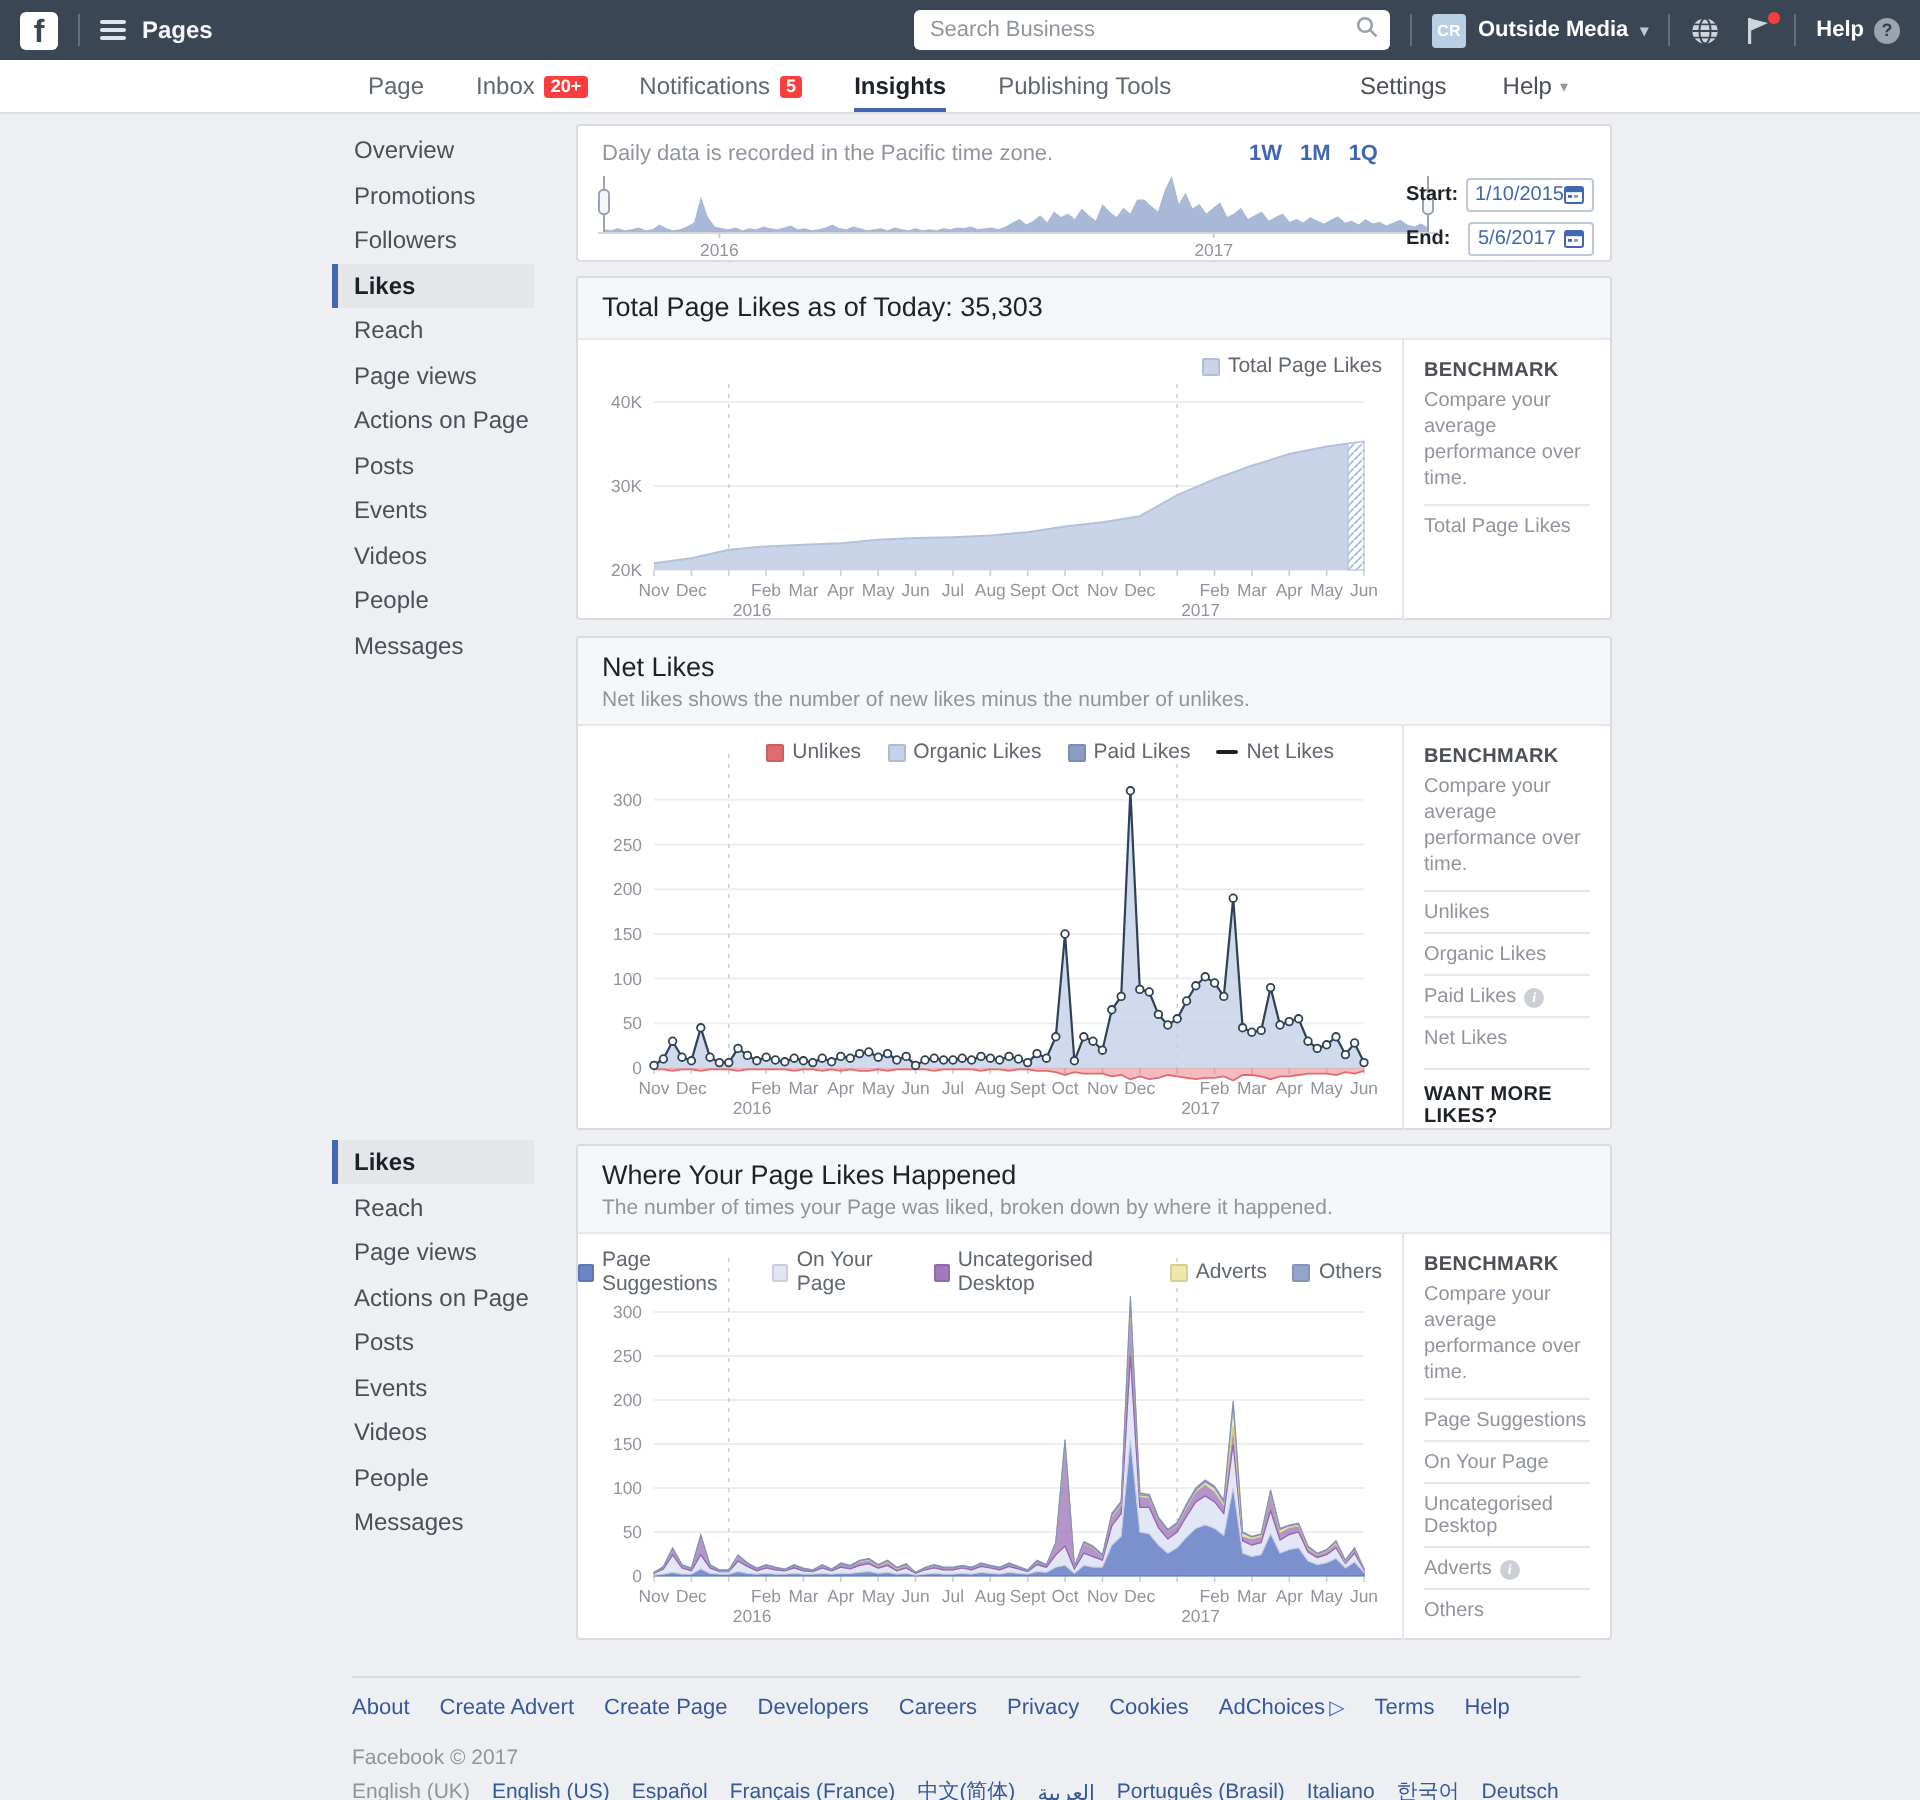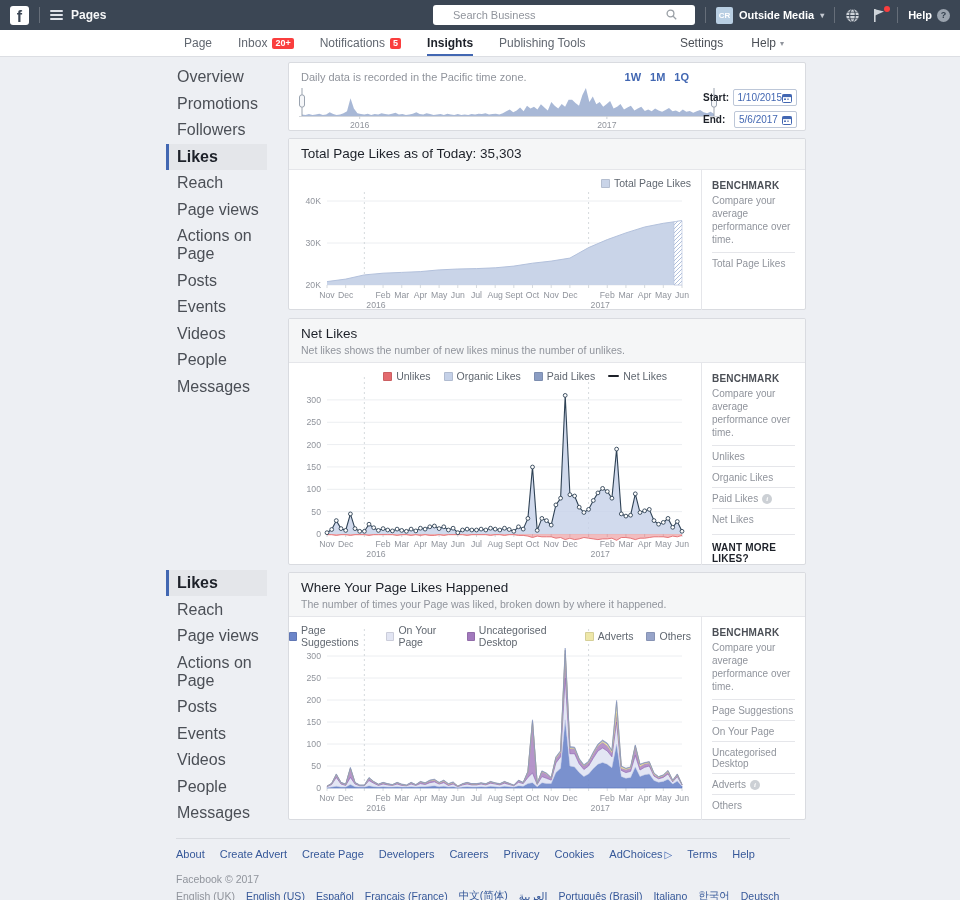--- a/index.html
+++ b/index.html
@@ -4,21 +4,21 @@
 <style>
   html,body{margin:0;padding:0;background:#e9ebee;}
   .screen{position:relative;width:960px;height:900px;background:#edeff3;font-family:"Liberation Sans",sans-serif;overflow:hidden;}
   
   .topbar{position:absolute;top:0;left:0;right:0;height:30px;background:#3b4654;display:flex;align-items:center;padding:0 10px;box-sizing:border-box;color:#fff;}
   .fb-logo{width:19px;height:19px;background:#fff;border-radius:3px;color:#3b4654;font-weight:bold;font-size:16px;line-height:21px;text-align:center;overflow:hidden;}
   .tb-div{width:1px;height:16px;background:rgba(255,255,255,.22);margin:0 10px;}
   .hamb{display:inline-block;cursor:pointer;}
   .hamb span{display:block;width:13px;height:2px;background:#dfe3ea;margin:2px 0;border-radius:1px;}
   .tb-app{font-size:12px;font-weight:bold;color:#f5f6f7;margin-left:8px;}
-  .searchbox{margin-left:auto;width:226px;height:20px;background:#fff;border-radius:3px;display:flex;align-items:center;padding:0 18px;}
+  .searchbox{margin-left:auto;width:226px;height:20px;background:#fff;border-radius:3px;display:flex;align-items:center;padding:0 6px;}
   .searchbox input{border:0;outline:0;flex:1;font-size:11px;color:#1d2129;font-family:inherit;background:transparent;}
   .searchbox input::placeholder{color:#90949c;}
   .tb-right{display:flex;align-items:center;}
   .account{display:flex;align-items:center;gap:6px;font-size:11px;font-weight:bold;cursor:pointer;}
   .avatar{width:17px;height:17px;border-radius:2px;background:#b9cfe3;color:#fff;font-size:8px;font-weight:bold;display:flex;align-items:center;justify-content:center;}
   .caret{font-size:8px;color:#c3c8d0;}
   .tb-ic{width:15px;height:15px;display:inline-block;position:relative;cursor:pointer;}
   .tb-ic svg{display:block;}
   .flag-dot{position:absolute;top:-2px;right:-3px;width:6px;height:6px;border-radius:50%;background:#fa3e3e;}
   .helpwrap{display:flex;align-items:center;gap:5px;font-size:11px;font-weight:bold;cursor:pointer;}
@@ -29,21 +29,21 @@
   .tab{display:flex;align-items:center;gap:5px;margin-right:26px;font-size:12px;color:#616770;cursor:pointer;}
   .tab.active{color:#1d2129;font-weight:bold;box-shadow:inset 0 -2px 0 #4267b2;}
   .badge{background:#fa3e3e;color:#fff;font-size:9px;font-weight:bold;padding:1px 3px;border-radius:2px;line-height:1;}
   .subnav-right{margin-left:auto;display:flex;gap:28px;align-items:center;padding-right:176px;font-size:12px;color:#4b4f56;}
   .subnav-right .it{cursor:pointer;display:flex;align-items:center;gap:4px;}
   .subnav-right .caret{color:#90949c;}
   
   .sidebar{position:absolute;left:166px;width:101px;}
   #sidebar-top{top:64px;} #sidebar-sticky{top:570px;}
   .sb{list-style:none;margin:0;padding:0;}
-  .sb li{position:relative;font-size:16px;color:#4b4f56;padding:4px 0 4px 11px;margin-bottom:0.5px;cursor:pointer;}
+  .sb li{position:relative;font-size:12px;color:#4b4f56;padding:4px 0 4px 11px;margin-bottom:0.5px;cursor:pointer;}
   .sb li.active{background:#e4e6ea;color:#1d2129;font-weight:bold;}
   .sb li.active::before{content:'';position:absolute;left:0;top:0;bottom:0;width:3px;background:#4267b2;}
   
   .main{position:absolute;left:288px;top:62px;width:518px;}
   .card{background:#fff;border:1px solid #d9dbe0;border-radius:2px;box-sizing:border-box;position:relative;}
   #card-range{height:69px;margin-bottom:7px;}
   .range-note{position:absolute;top:8px;left:12px;font-size:11px;color:#90949c;}
   .presets{position:absolute;top:8px;right:116px;display:flex;gap:9px;font-size:11px;font-weight:bold;color:#4267b2;}
   .presets span{cursor:pointer;}
   .spark-wrap{position:absolute;left:10px;top:23px;width:420px;height:44px;}

